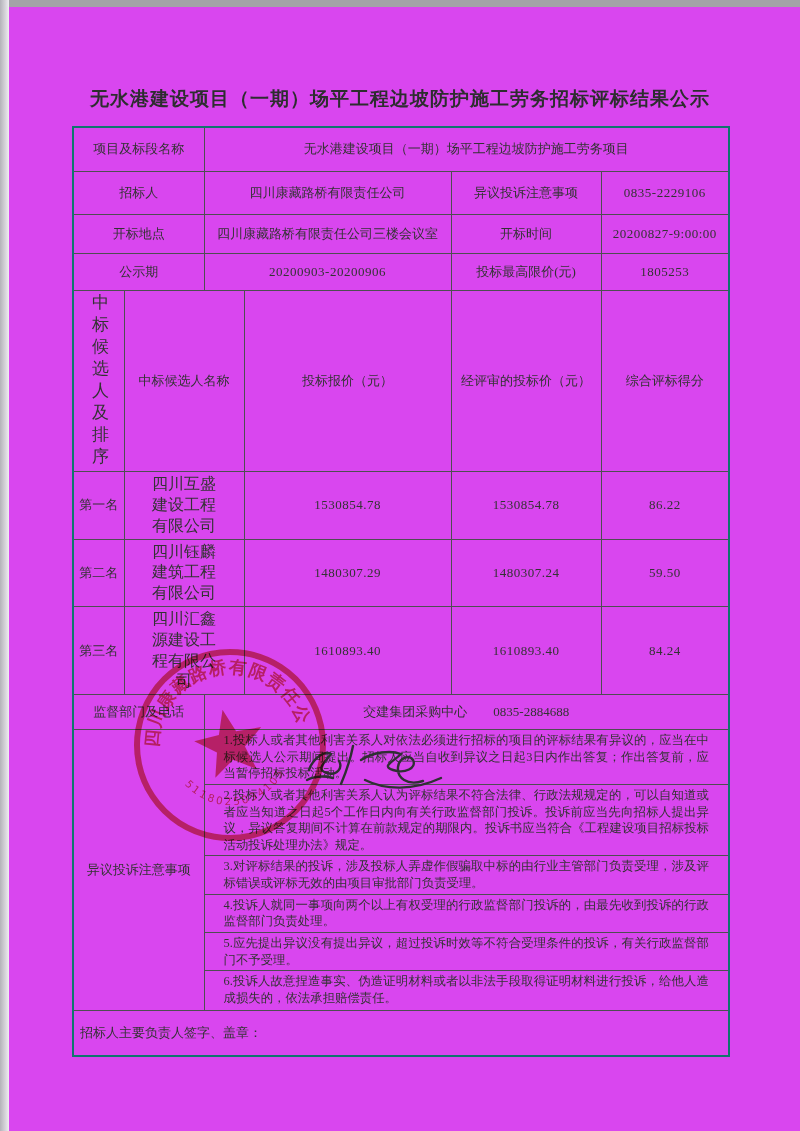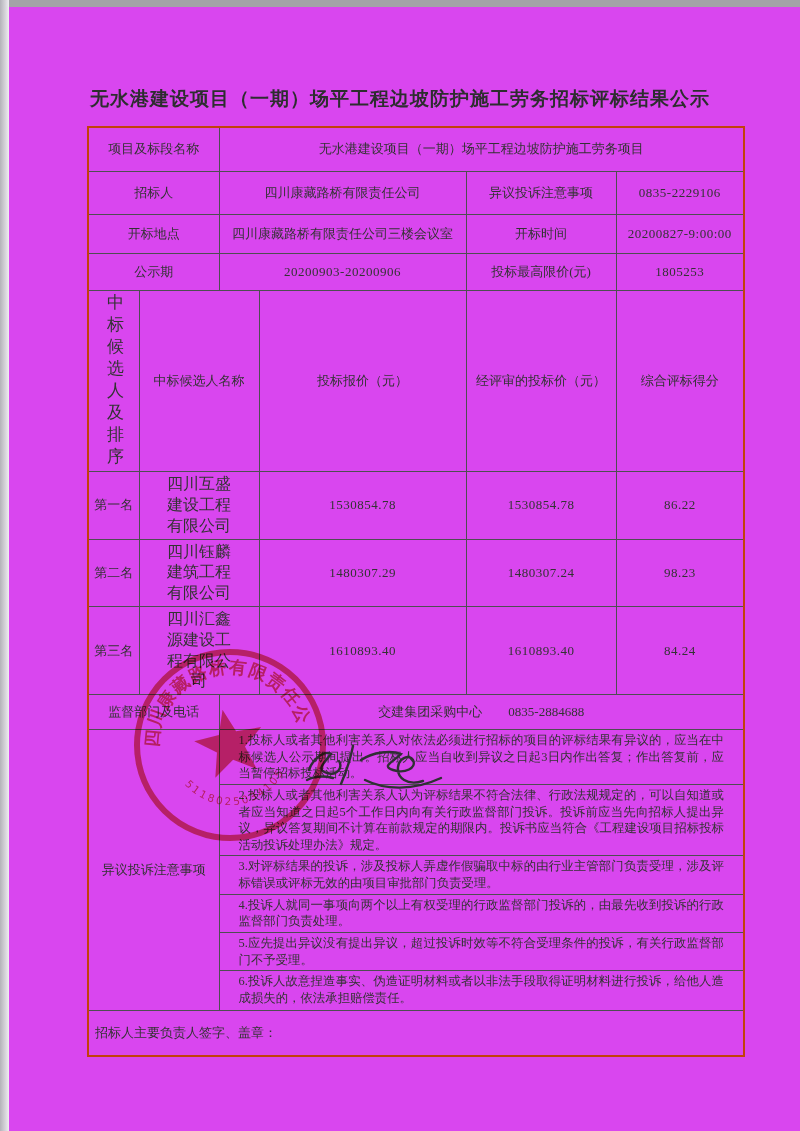--- a/index.html
+++ b/index.html
@@ -7,21 +7,21 @@
         font-family:"Liberation Serif","DejaVu Serif",serif;color:#333;}
   .scan-edge-top{position:absolute;left:0;top:0;width:100%;height:7px;background:#a3a2a8;}
   .scan-edge-left{position:absolute;left:0;top:0;width:9px;height:100%;
         background:linear-gradient(90deg,#b4b3b9,#dddbe0 70%,#f0eef2);}
   .doc-title{position:absolute;left:0;top:86px;width:100%;text-align:center;
         font-size:19px;font-weight:bold;letter-spacing:1px;color:#2d2d2f;}
   .main-table{position:absolute;left:72px;top:126px;width:656px;border-collapse:collapse;
         table-layout:fixed;font-size:13px;color:#333;}
   .main-table td{border:1px solid #4e4e52;text-align:center;vertical-align:middle;
         padding:2px 4px;overflow:hidden;}
-  .main-table{border:2px solid #c2410c;margin-left:15px;}
+  .main-table{border:2px solid #0f766e;}
   tr.r-project{height:44px;} tr.r-tenderee{height:43px;} tr.r-venue{height:39px;}
   tr.r-publicity{height:37px;} tr.r-chead{height:42px;}
   tr.r-c1{height:43px;} tr.r-c2{height:42px;} tr.r-c3{height:41px;}
   tr.r-sup{height:35px;}
   tr.r-n1{height:54px;} tr.r-n2{height:55px;} tr.r-n3{height:37px;}
   tr.r-n4{height:38px;} tr.r-n5{height:28px;} tr.r-n6{height:40px;}
   tr.r-sig{height:45px;}
   td.note-cell{text-align:left;font-size:12.4px;line-height:1.34;padding:2px 19px;
         vertical-align:top;text-align:justify;}
   td.rank-head{font-size:17px;line-height:1.3;padding:2px 18px;font-family:Liberation Mono, monospace;}
@@ -92,21 +92,21 @@
       <td class="num">1530854.78</td>
       <td class="num">1530854.78</td>
       <td class="num">86.22</td>
     </tr>
 
     <tr class="r-c2">
       <td>第二名</td>
       <td colspan="2" class="name-cell">四川钰麟建筑工程有限公司</td>
       <td class="num">1480307.29</td>
       <td class="num">1480307.24</td>
-      <td class="num">98.23</td>
+      <td class="num">59.50</td>
     </tr>
 
     <tr class="r-c3">
       <td>第三名</td>
       <td colspan="2" class="name-cell">四川汇鑫源建设工程有限公司</td>
       <td class="num">1610893.40</td>
       <td class="num">1610893.40</td>
       <td class="num">84.24</td>
     </tr>
 

